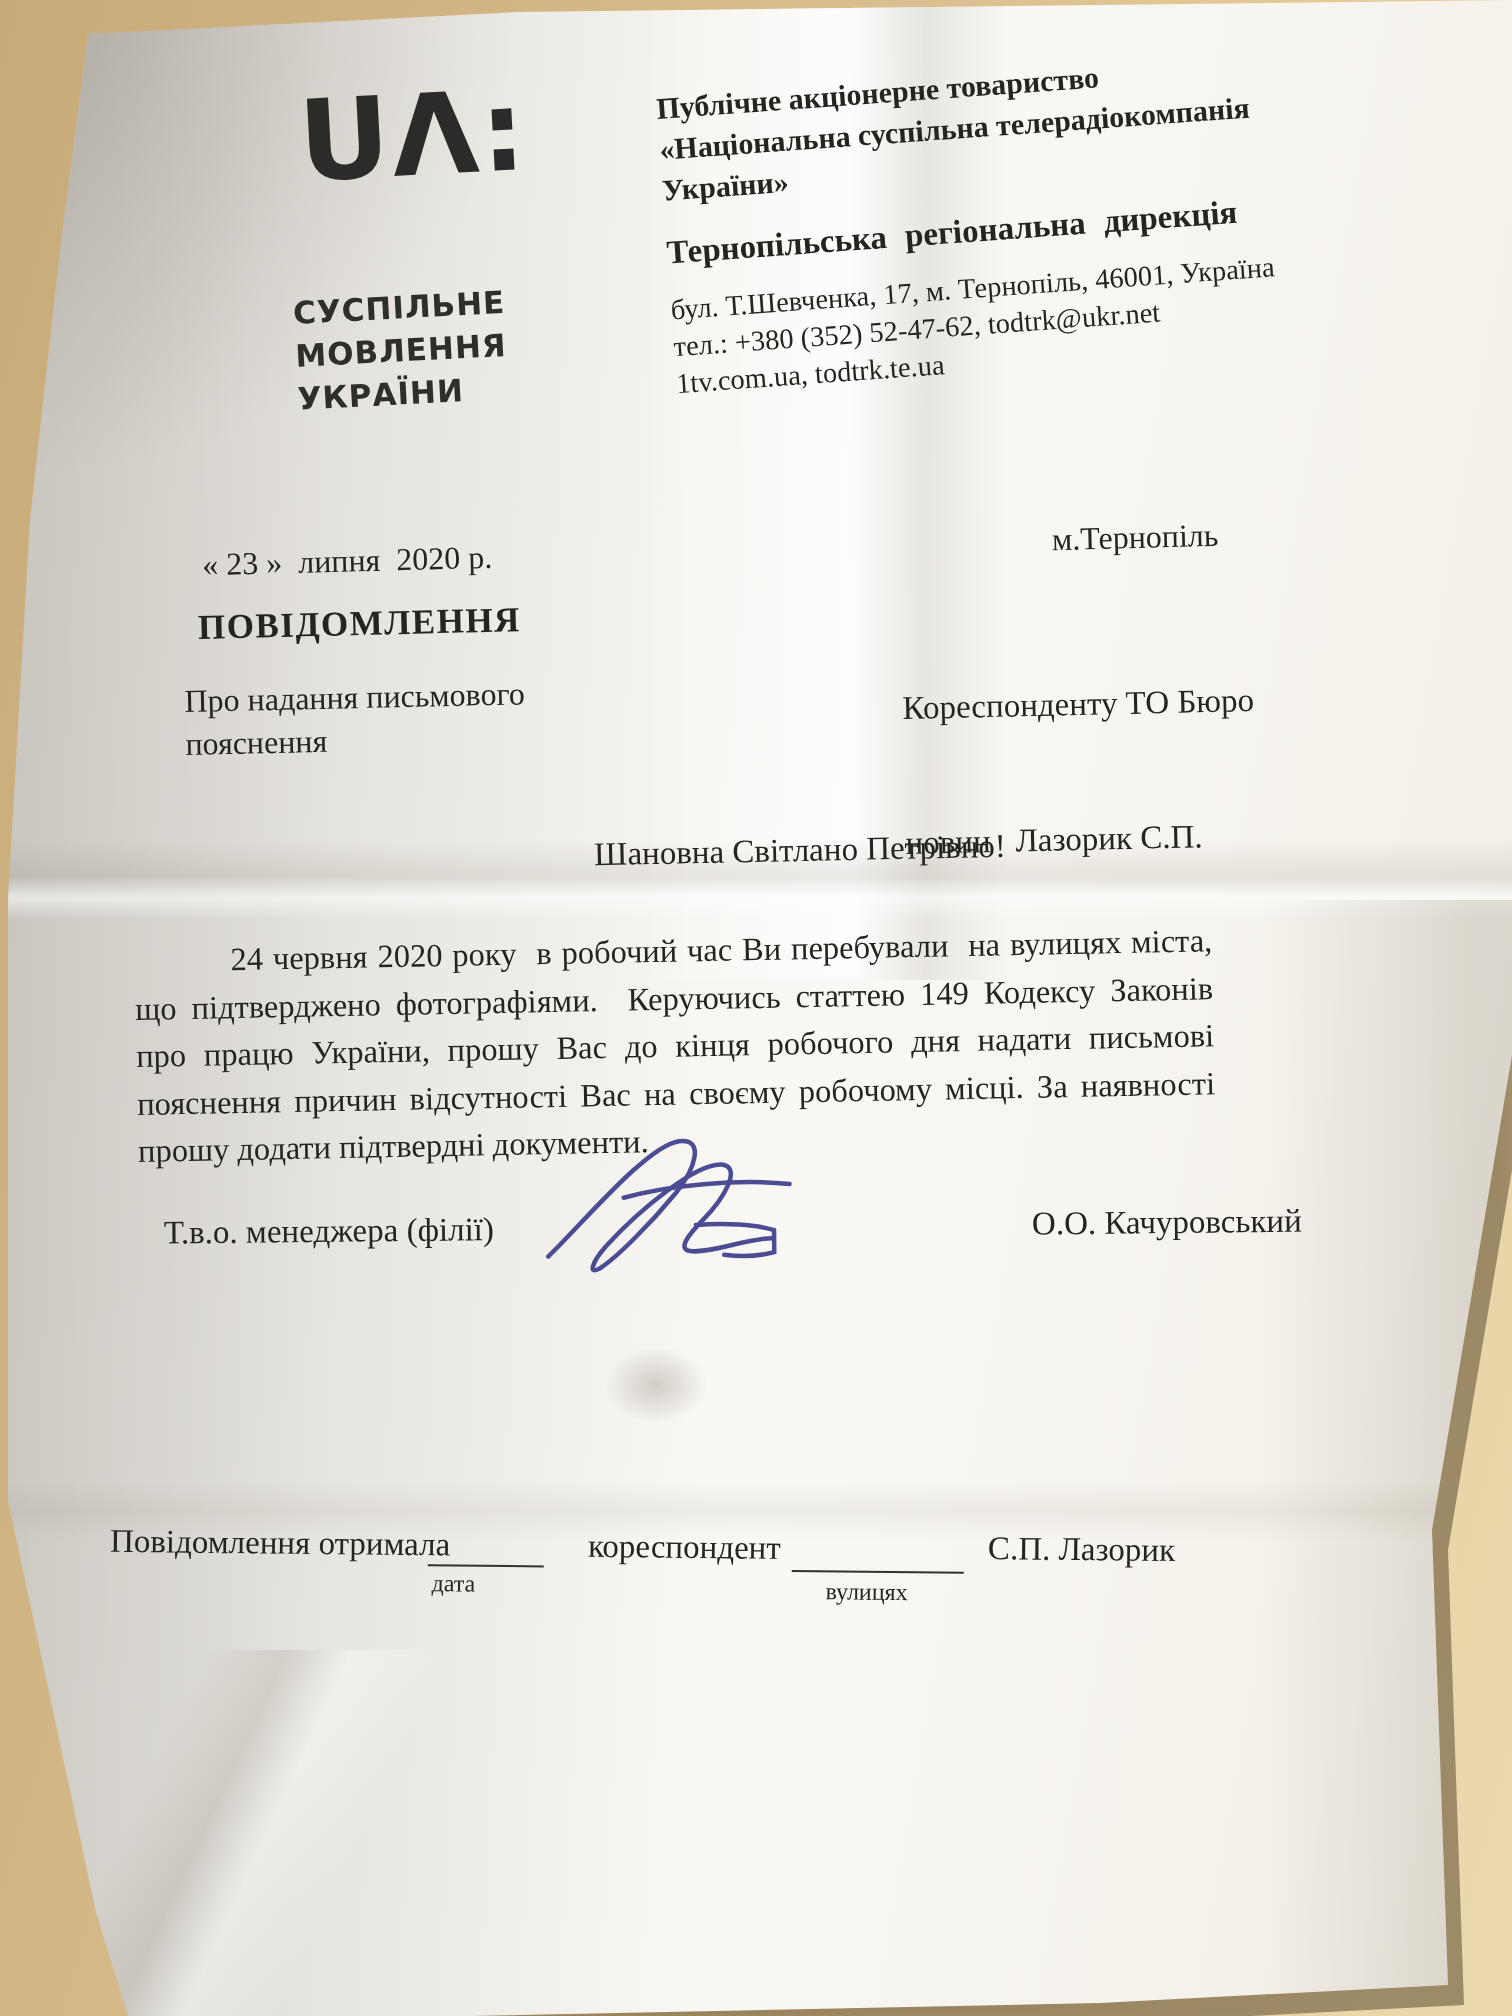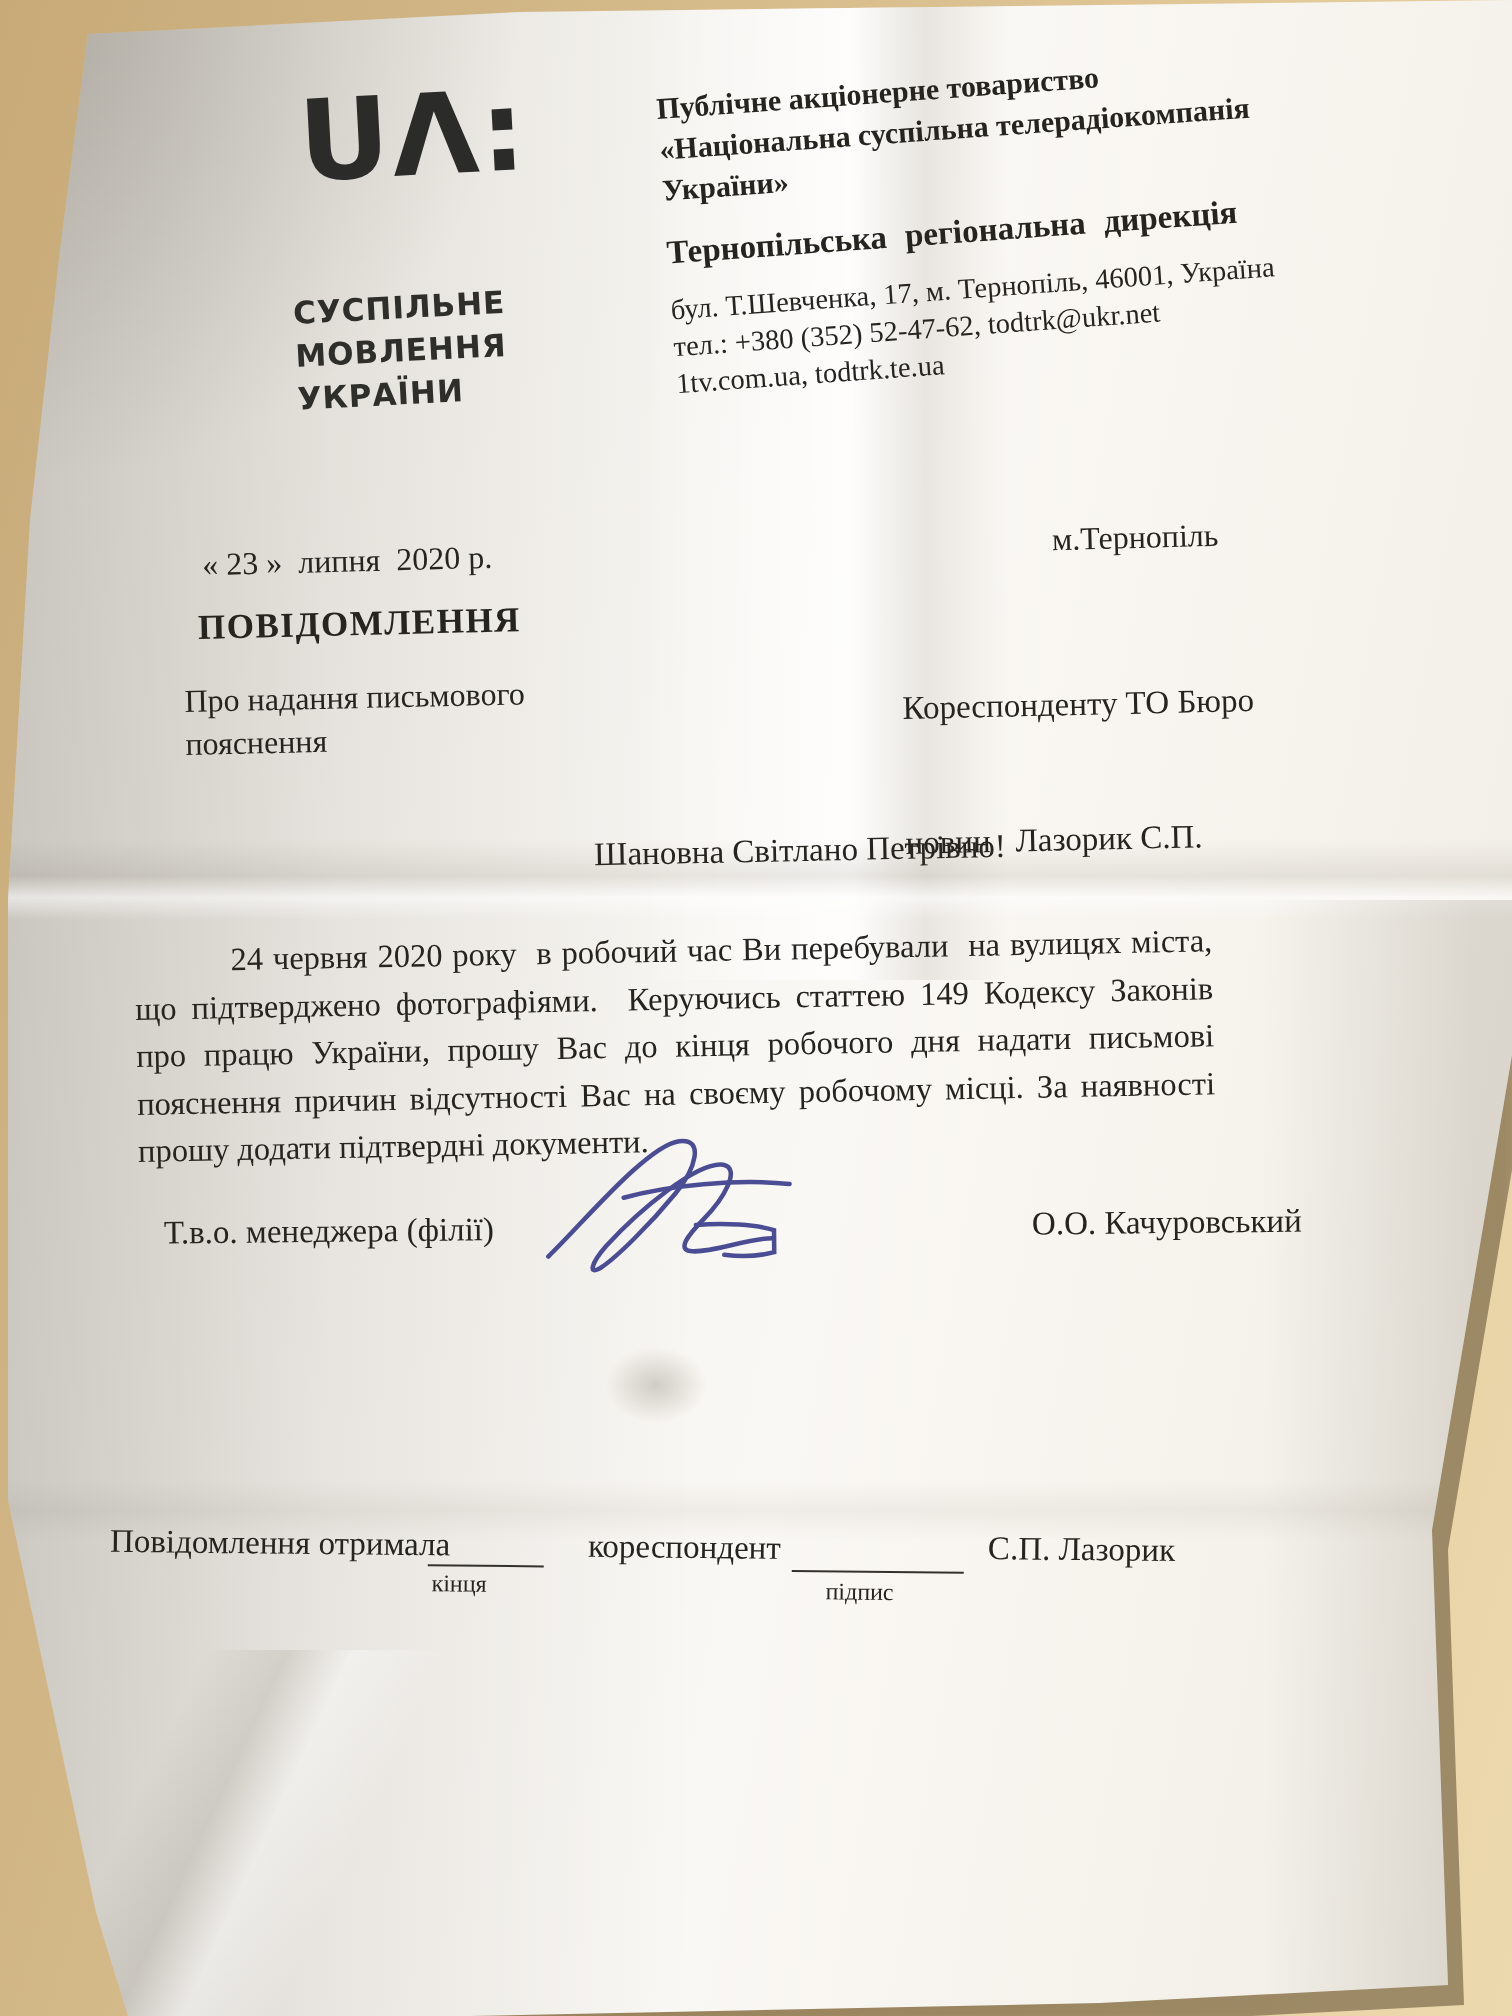--- a/index.html
+++ b/index.html
@@ -163,20 +163,20 @@
             <path d="M168 98 C 196 96, 228 98, 246 104 L 246 126 C 230 130, 210 130, 196 128"></path>
           </g>
         </svg>
       </div>
       <div class="abs sig-name ink">О.О. Качуровський</div>
     </div>
 
     <div class="abs receipt-row">
       <div class="abs rc-received ink">Повідомлення отримала</div>
       <div class="abs rc-line1"></div>
-      <div class="abs rc-caption1 ink">кінця</div>
+      <div class="abs rc-caption1 ink">дата</div>
       <div class="abs rc-role ink">кореспондент</div>
       <div class="abs rc-line2"></div>
-      <div class="abs rc-caption2 ink">підпис</div>
+      <div class="abs rc-caption2 ink">вулицях</div>
       <div class="abs rc-name ink">С.П. Лазорик</div>
     </div>
   </div>
 </div>
 
 </body></html>

